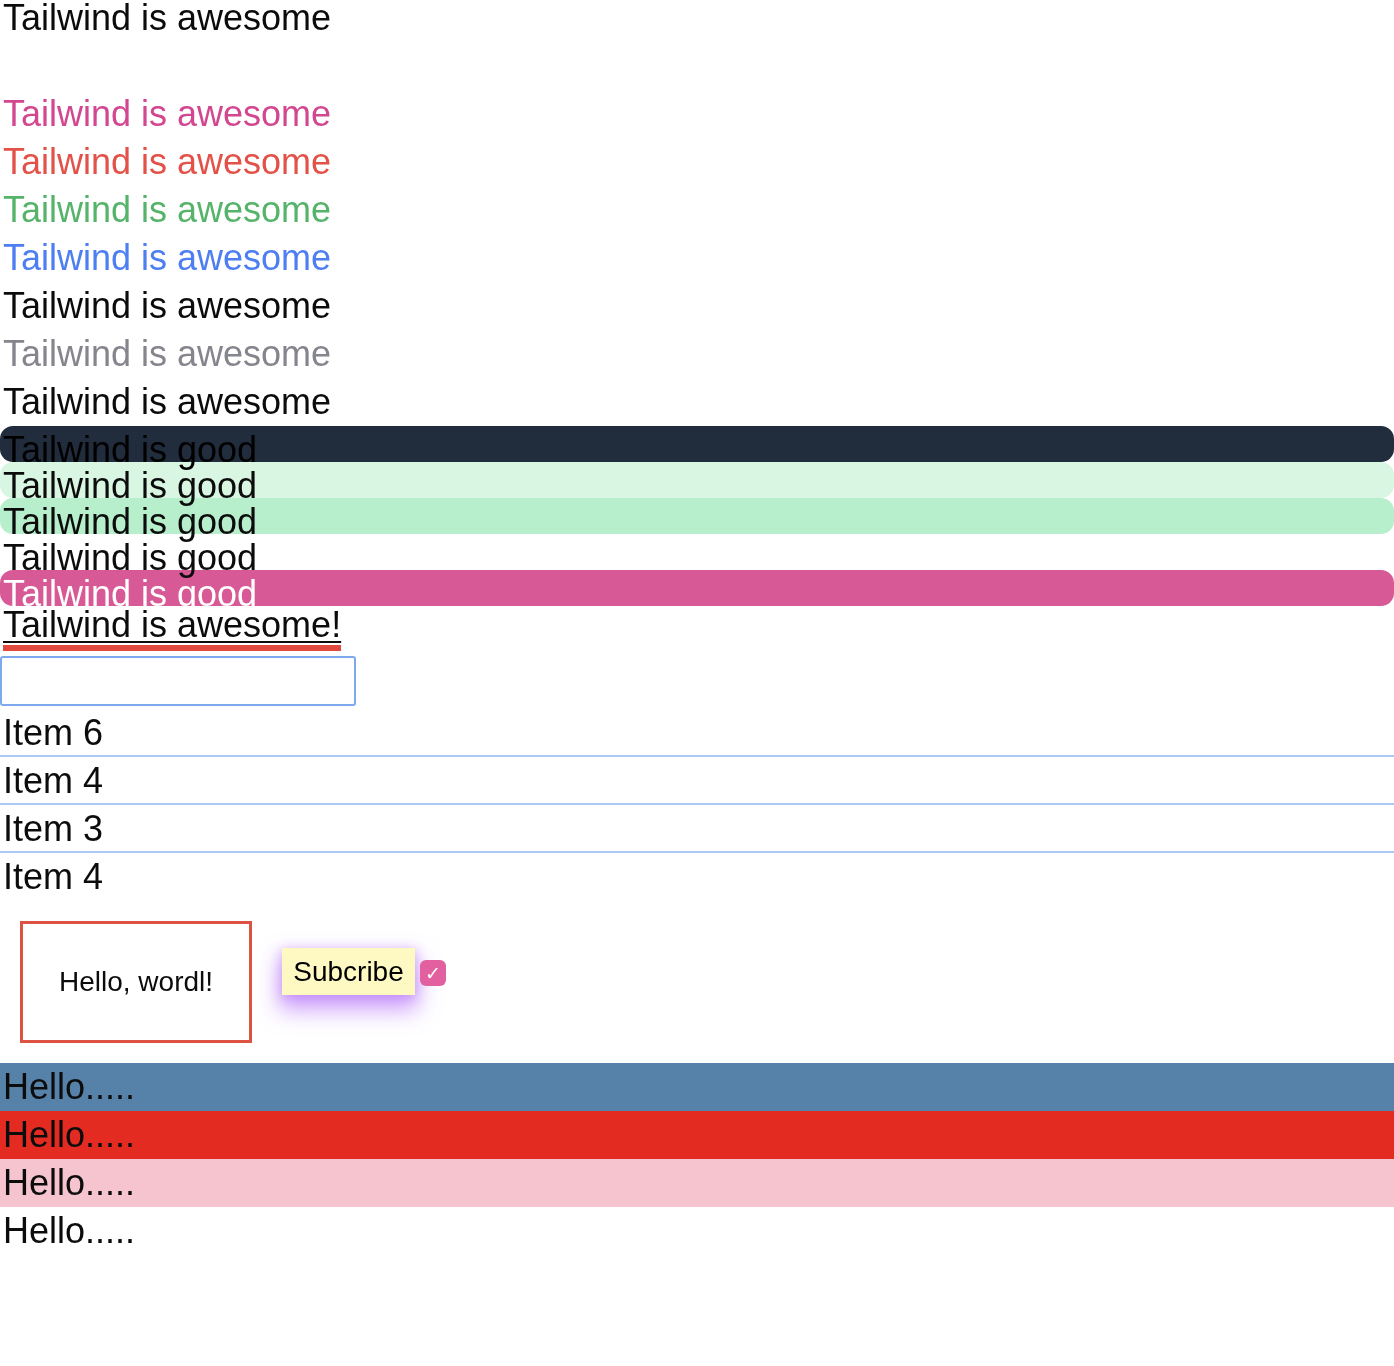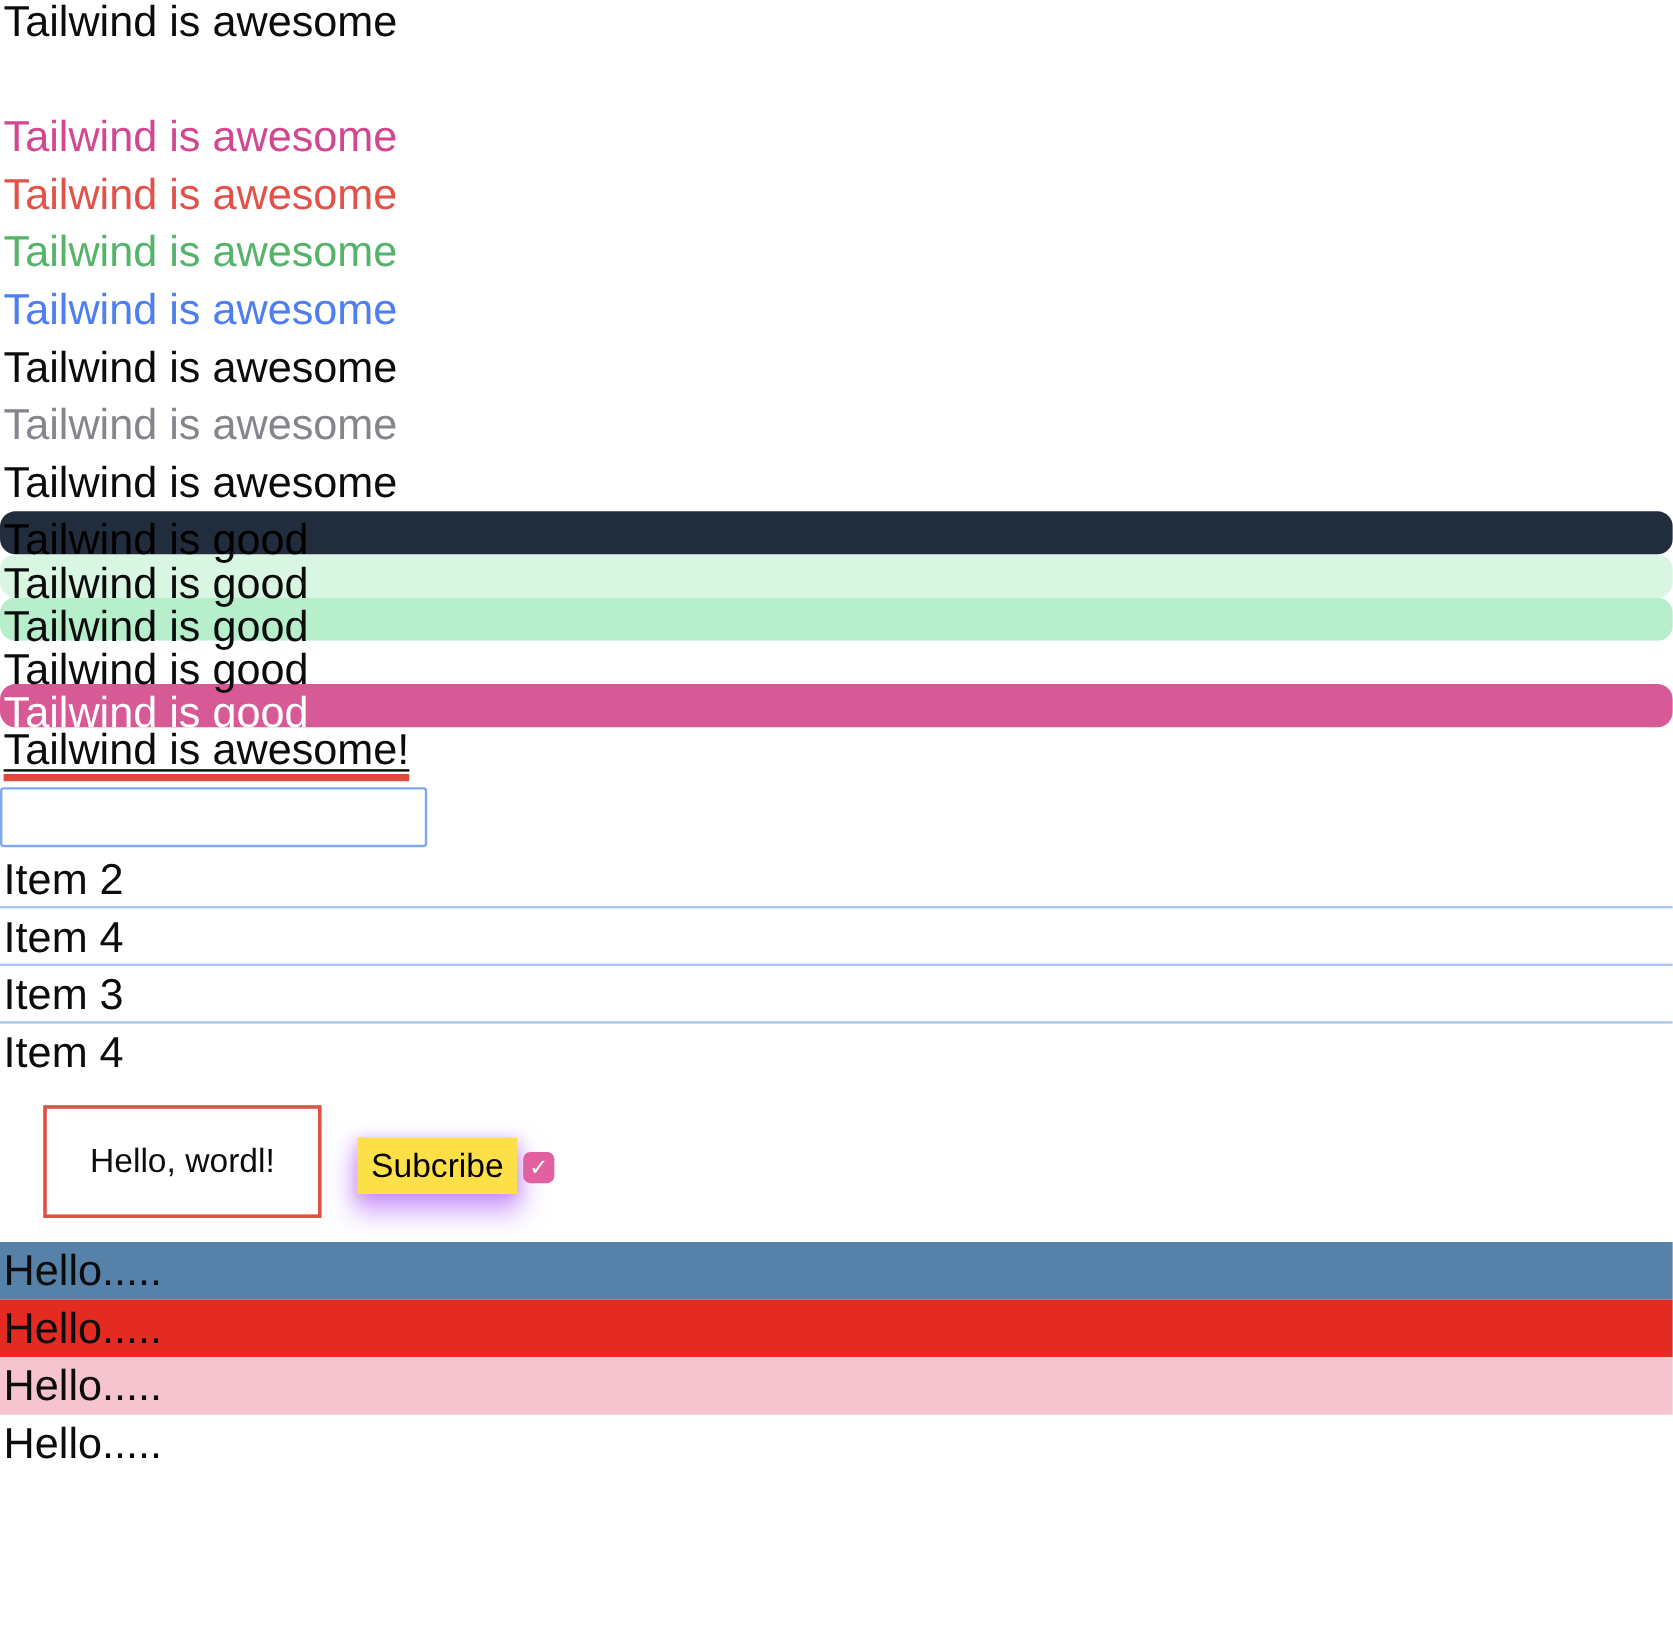--- a/index.html
+++ b/index.html
@@ -65,23 +65,23 @@
     border-bottom: 2px solid #abc9f2;
   }
   .item-row:last-child { border-bottom: none; height: 48px; }
 
   .widgets-row {
     margin-top: 20px;
     display: flex;
     align-items: flex-start;
   }
   .hello-box {
-    margin-left: 36px;
+    margin-left: 20px;
     width: 232px;
-    height: 94px;
+    height: 122px;
     border: 3px solid #dd5242;
     display: flex;
     align-items: center;
     justify-content: center;
     font-size: 28px;
   }
   .subscribe-btn {
     margin-left: 30px;
     margin-top: 27px;
     width: 133px;
@@ -138,29 +138,29 @@
   <div class="bar txt" style="background-color: rgb(183, 239, 205); color: rgb(12, 12, 13);">Tailwind is good</div>
   <div class="bar txt" style="background-color: rgb(255, 255, 255); color: rgb(12, 12, 13);">Tailwind is good</div>
   <div class="bar txt" style="background-color: rgb(215, 90, 151); color: rgb(255, 255, 255);">Tailwind is good</div>
 </div>
 
 <p class="underline-line txt"><span style="border-bottom-color: rgb(224, 73, 59);">Tailwind is awesome!</span></p>
 
 <input class="text-input" type="text" value="" style="border-color: rgb(127, 169, 239);">
 
 <div class="items">
-  <div class="item-row txt">Item 2</div>
+  <div class="item-row txt">Item 6</div>
   <div class="item-row txt">Item 4</div>
   <div class="item-row txt">Item 3</div>
   <div class="item-row txt">Item 4</div>
 </div>
 
 <div class="widgets-row">
   <div class="hello-box" style="border-color: rgb(221, 82, 66);">Hello, wordl!</div>
-  <button class="subscribe-btn" style="background-color: #fde047;">Subcribe</button>
+  <button class="subscribe-btn" style="background-color: #fef9c3;">Subcribe</button>
   <div class="checkbox" style="background-color: rgb(226, 96, 159);">✓</div>
 </div>
 
 <div class="bottom-rows">
   <div class="bottom-row txt" style="background-color: rgb(86, 130, 169); color: rgb(12, 12, 13);">Hello.....</div>
   <div class="bottom-row txt" style="background-color: rgb(227, 43, 33); color: rgb(12, 12, 13);">Hello.....</div>
   <div class="bottom-row txt" style="background-color: rgb(245, 196, 207); color: rgb(12, 12, 13);">Hello.....</div>
   <div class="bottom-row txt" style="background-color: rgb(255, 255, 255); color: rgb(12, 12, 13);">Hello.....</div>
 </div>
 

